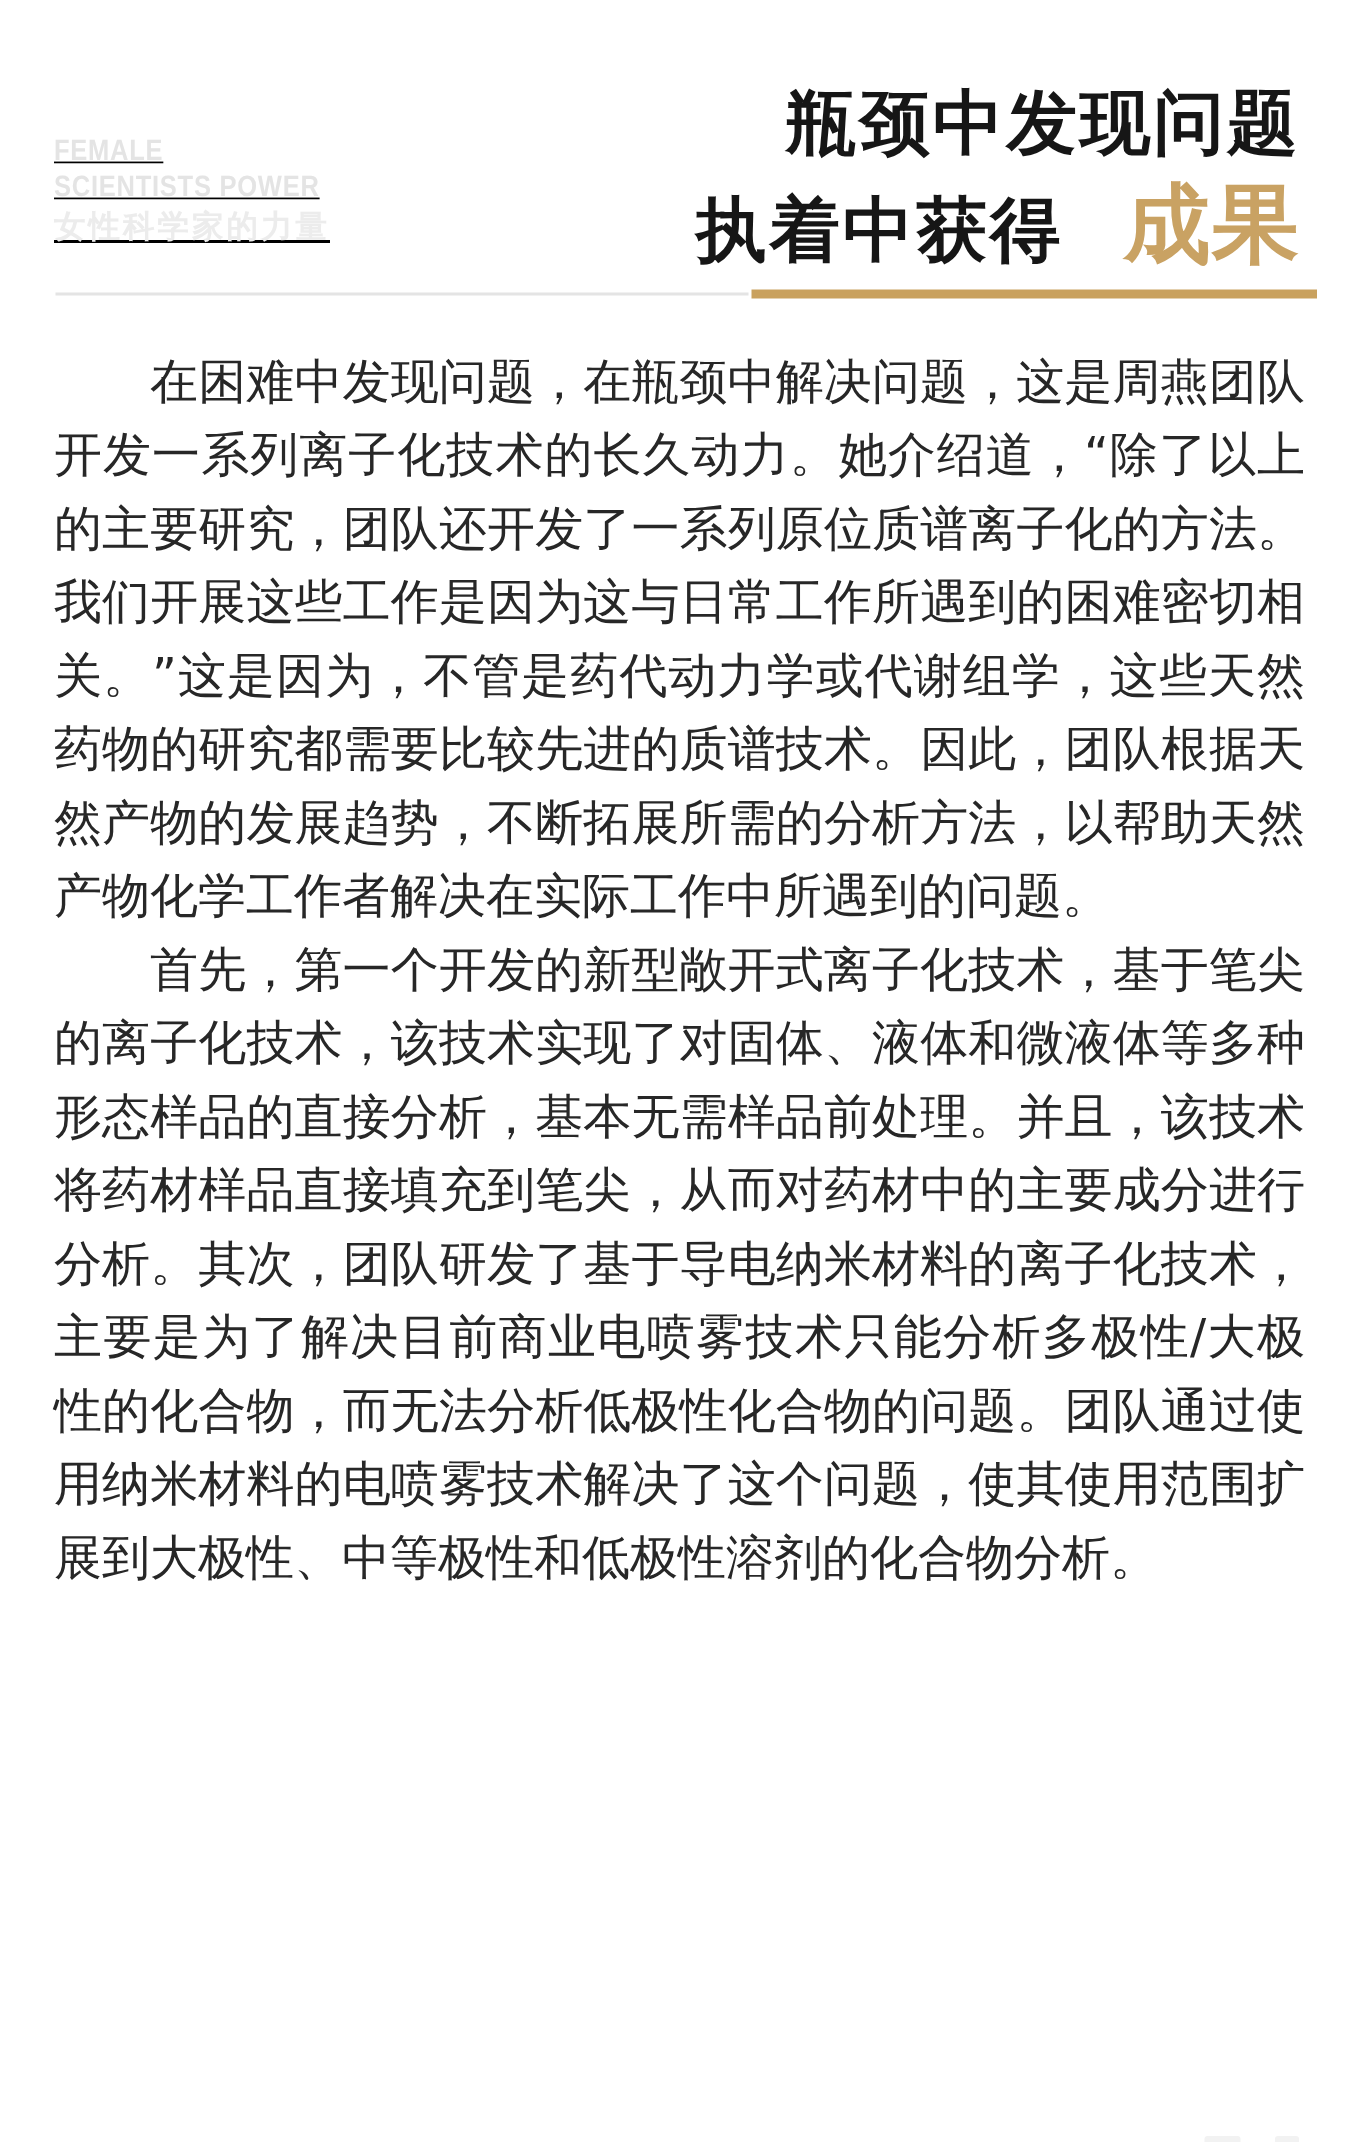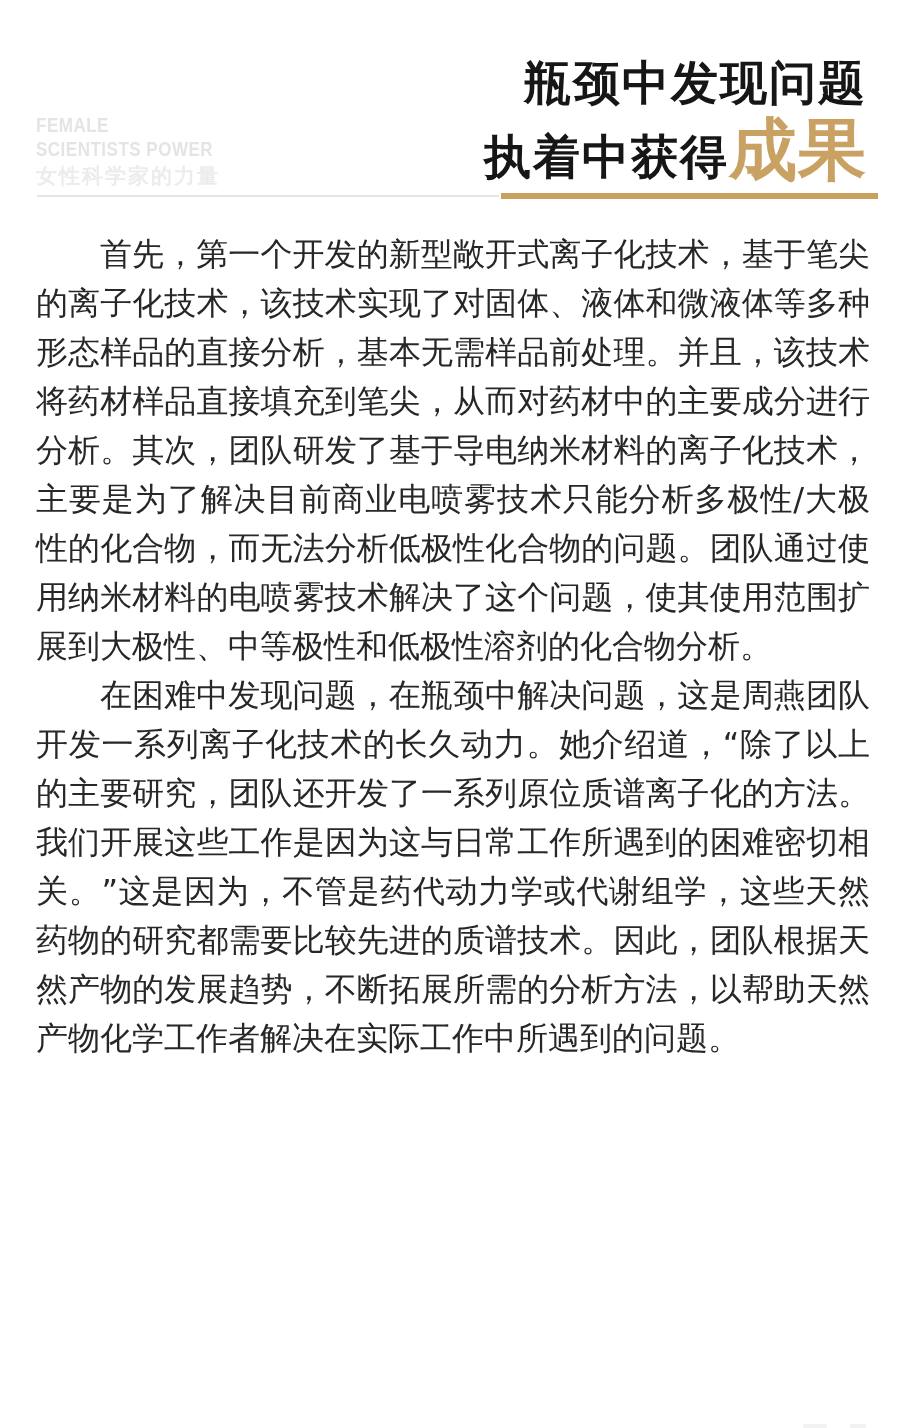--- a/index.html
+++ b/index.html
@@ -12,23 +12,24 @@
     height: 1428px;
     position: relative;
     overflow: hidden;
     font-family: "DejaVu Sans", "Liberation Sans", sans-serif;
   }
 
   
   .watermark {
     position: absolute;
     left: 36px;
-    top: 112px;
+    top: 87px;
     font-weight: 700;
     user-select: none;
+    text-decoration: underline;
   }
   .watermark .en {
     font-family: "Liberation Sans", "DejaVu Sans", sans-serif;
     font-size: 17px;
     line-height: 24px;
     letter-spacing: 0.5px;
     color: var(--wm-en, #e4e4e4);
     transform: scaleY(1.15);
     transform-origin: left top;
   }
@@ -61,23 +62,24 @@
     font-size: 47px;
     line-height: 66px;
     letter-spacing: 2px;
     white-space: nowrap;
     display: flex;
     align-items: baseline;
     justify-content: flex-end;
     text-align: right;
   }
   .title .highlight {
-    font-size: 68px;
+    font-size: 58px;
     letter-spacing: 1px;
     color: var(--gold, #c9a263);
+    margin-left: 40px;
   }
 
   
   .divider-gray {
     position: absolute;
     left: 37px;
     top: 195px;
     width: 462px;
     height: 2px;
     background: var(--div-gray, #e4e4e4);
@@ -134,18 +136,18 @@
   <div class="line2">
     <span>执着中获得</span>
       <span class="highlight">成果</span>
   </div>
 </div>
 
 <div class="divider-gray"></div>
 <div class="divider-gold"></div>
 
 <div class="article">
+  <p>在困难中发现问题，在瓶颈中解决问题，这是周燕团队开发一系列离子化技术的长久动力。她介绍道，“除了以上的主要研究，团队还开发了一系列原位质谱离子化的方法。我们开展这些工作是因为这与日常工作所遇到的困难密切相关。”这是因为，不管是药代动力学或代谢组学，这些天然药物的研究都需要比较先进的质谱技术。因此，团队根据天然产物的发展趋势，不断拓展所需的分析方法，以帮助天然产物化学工作者解决在实际工作中所遇到的问题。</p>
   <p>首先，第一个开发的新型敞开式离子化技术，基于笔尖的离子化技术，该技术实现了对固体、液体和微液体等多种形态样品的直接分析，基本无需样品前处理。并且，该技术将药材样品直接填充到笔尖，从而对药材中的主要成分进行分析。其次，团队研发了基于导电纳米材料的离子化技术，主要是为了解决目前商业电喷雾技术只能分析多极性/大极性的化合物，而无法分析低极性化合物的问题。团队通过使用纳米材料的电喷雾技术解决了这个问题，使其使用范围扩展到大极性、中等极性和低极性溶剂的化合物分析。</p>
-  <p>在困难中发现问题，在瓶颈中解决问题，这是周燕团队开发一系列离子化技术的长久动力。她介绍道，“除了以上的主要研究，团队还开发了一系列原位质谱离子化的方法。我们开展这些工作是因为这与日常工作所遇到的困难密切相关。”这是因为，不管是药代动力学或代谢组学，这些天然药物的研究都需要比较先进的质谱技术。因此，团队根据天然产物的发展趋势，不断拓展所需的分析方法，以帮助天然产物化学工作者解决在实际工作中所遇到的问题。</p>
 </div>
 
 <div class="footer-mark m1"></div>
 <div class="footer-mark m2"></div>
 
 </body></html>

